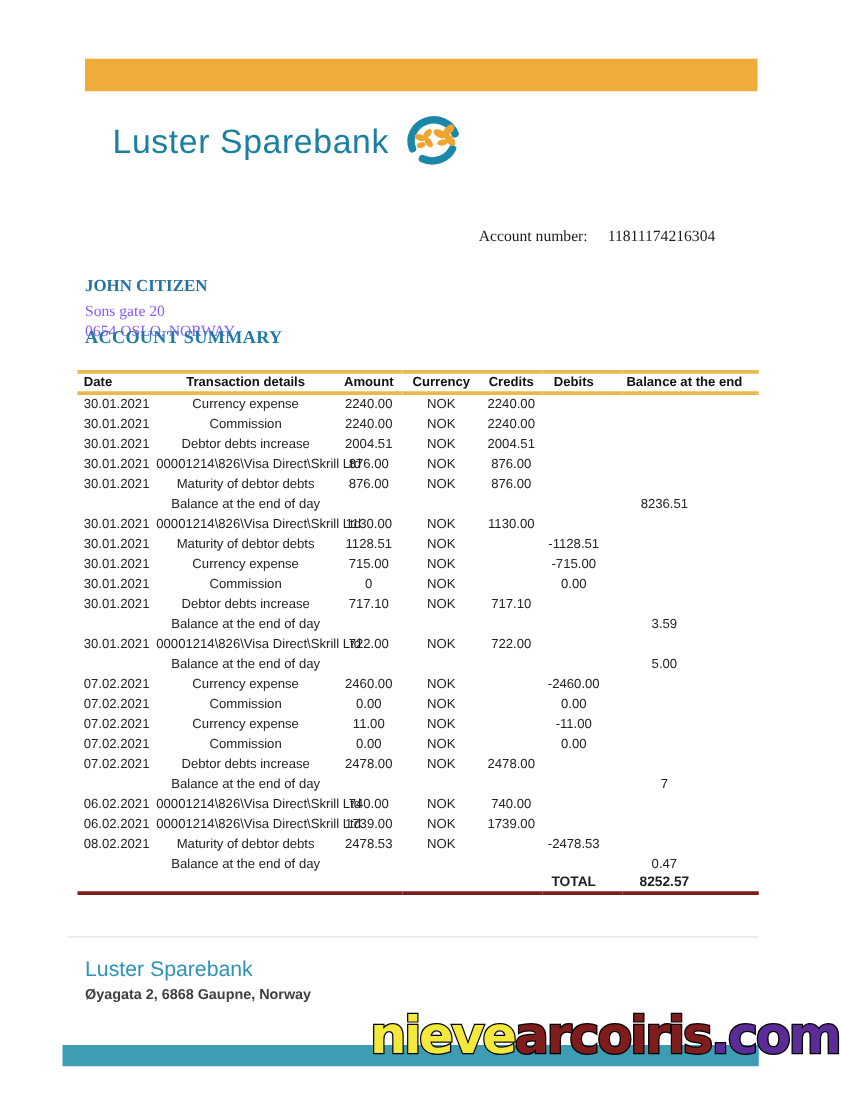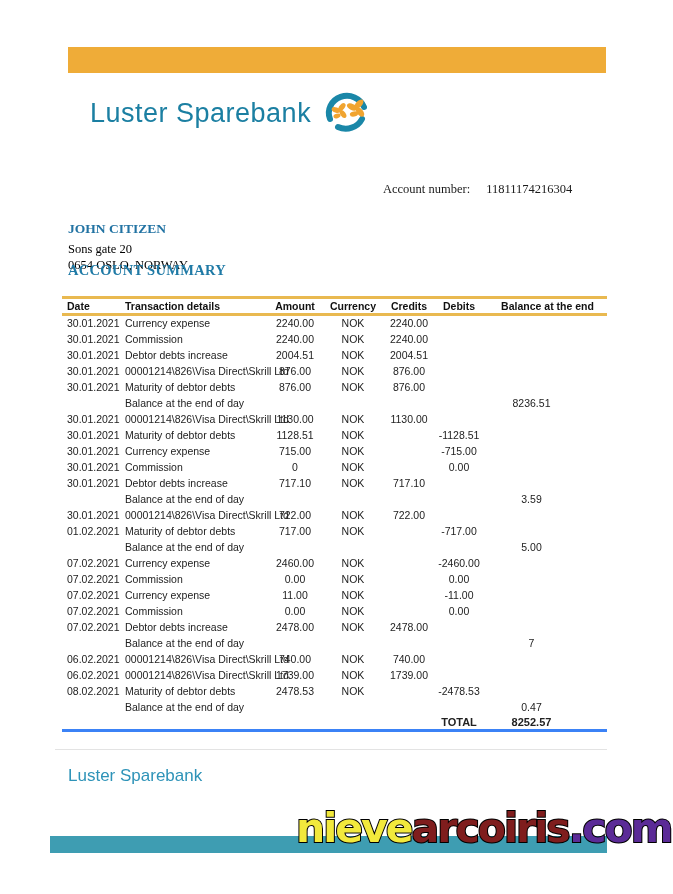--- a/index.html
+++ b/index.html
@@ -8,40 +8,40 @@
 
   .top-bar { position:absolute; left:68px; top:47px; width:538px; height:26px;
              background:#EFAC38; }
 
   .logo-row { position:absolute; left:90px; top:86px; display:flex; align-items:center; gap:10px; }
   .logo-text { font-family:"Liberation Sans", sans-serif; font-size:27px; color:#1B7FA2;
                letter-spacing:0.5px; font-weight:500; }
 
   .customer { position:absolute; left:68px; top:181px; line-height:16px;margin-top:40px; }
   .customer-name { color:#2273A3; font-weight:bold; font-size:13.5px; margin-bottom:4px; }
-  .customer-addr { font-size:12.5px; color:#000000; }
+  .customer-addr { font-size:12.5px; color:#8b5cf6; }
 
   .account-info { position:absolute; left:383px; top:181px; line-height:16.5px; font-size:12.5px; color:#1a1a1a; }
   .acct-line .acct-value { margin-left:6px; }
   .acct-line:first-child .acct-value { margin-left:16px; }
 
   .summary-title { position:absolute; left:68px; top:262px; color:#1F7AA6;
                    font-weight:bold; font-size:14.5px; letter-spacing:0.3px; }
 
   .stmt-table-wrap { position:absolute; left:62px; top:296px; width:545px; }
   table.stmt { border-collapse:collapse; table-layout:fixed; width:545px;
                font-family:"Liberation Sans", sans-serif;
-               border-bottom:3px solid #3b82f6; }
+               border-bottom:3px solid #7f1d1d; }
   table.stmt thead th { border-top:3px solid #E9B950; border-bottom:3px solid #E9B950;
                height:17px; font-size:10.5px; font-weight:bold; color:#111;
                white-space:nowrap; overflow:visible; padding:0; text-align:center; }
   table.stmt td { height:16px; font-size:10.5px; color:#222; padding:0;
                white-space:nowrap; overflow:visible; text-align:center; vertical-align:middle; }
   table.stmt th:nth-child(1), table.stmt td:nth-child(1) { text-align:left; padding-left:5px; }
-  table.stmt th:nth-child(2), table.stmt td:nth-child(2) { text-align:left; padding-left:5px; }
+  table.stmt th:nth-child(2), table.stmt td:nth-child(2) { text-align:center; padding-left:5px; }
   table.stmt th:nth-child(6), table.stmt td:nth-child(6) { padding-right:14px; }
   table.stmt th:nth-child(7) { padding-right:10px; }
   table.stmt td:nth-child(7) { padding-right:42px; }
   table.stmt tr.total-row td { font-weight:bold; font-size:11px; }
 
   .footer-divider { position:absolute; left:55px; top:749px; width:552px; height:0;
                     border-top:1px solid #E3E3E3; }
   .footer { position:absolute; left:68px; top:766px; font-family:"Liberation Sans", sans-serif; }
   .footer-name { color:#2E93B8; font-size:17px; margin-bottom:3px; }
   .footer-line { color:#3F3F3F; font-size:11.5px; font-weight:bold; line-height:15px; }
@@ -230,29 +230,20 @@
         <tr>
           <td>30.01.2021</td>
           <td>00001214\826\Visa Direct\Skrill Ltd</td>
           <td>722.00</td>
           <td>NOK</td>
           <td>722.00</td>
           <td></td>
           <td></td>
         </tr>
         <tr>
-          <td>01.02.2021</td>
-          <td>Maturity of debtor debts</td>
-          <td>717.00</td>
-          <td>NOK</td>
-          <td></td>
-          <td>-717.00</td>
-          <td></td>
-        </tr>
-        <tr>
           <td></td>
           <td>Balance at the end of day</td>
           <td></td>
           <td></td>
           <td></td>
           <td></td>
           <td>5.00</td>
         </tr>
         <tr>
           <td>07.02.2021</td>
@@ -354,19 +345,20 @@
           <td>8252.57</td>
         </tr>
       </tbody>
   </table>
 </div>
 
 <div class="footer-divider"></div>
 
 <div class="footer">
   <div class="footer-name">Luster Sparebank</div>
+  <div class="footer-line">Øyagata 2, 6868 Gaupne, Norway</div>
 </div>
 
 <div class="teal-bar"></div>
 
 <div class="watermark">
   <span class="wm-1">nieve</span><span class="wm-2">arcoiris</span><span class="wm-3">.com</span>
 </div>
 
 </body></html>

